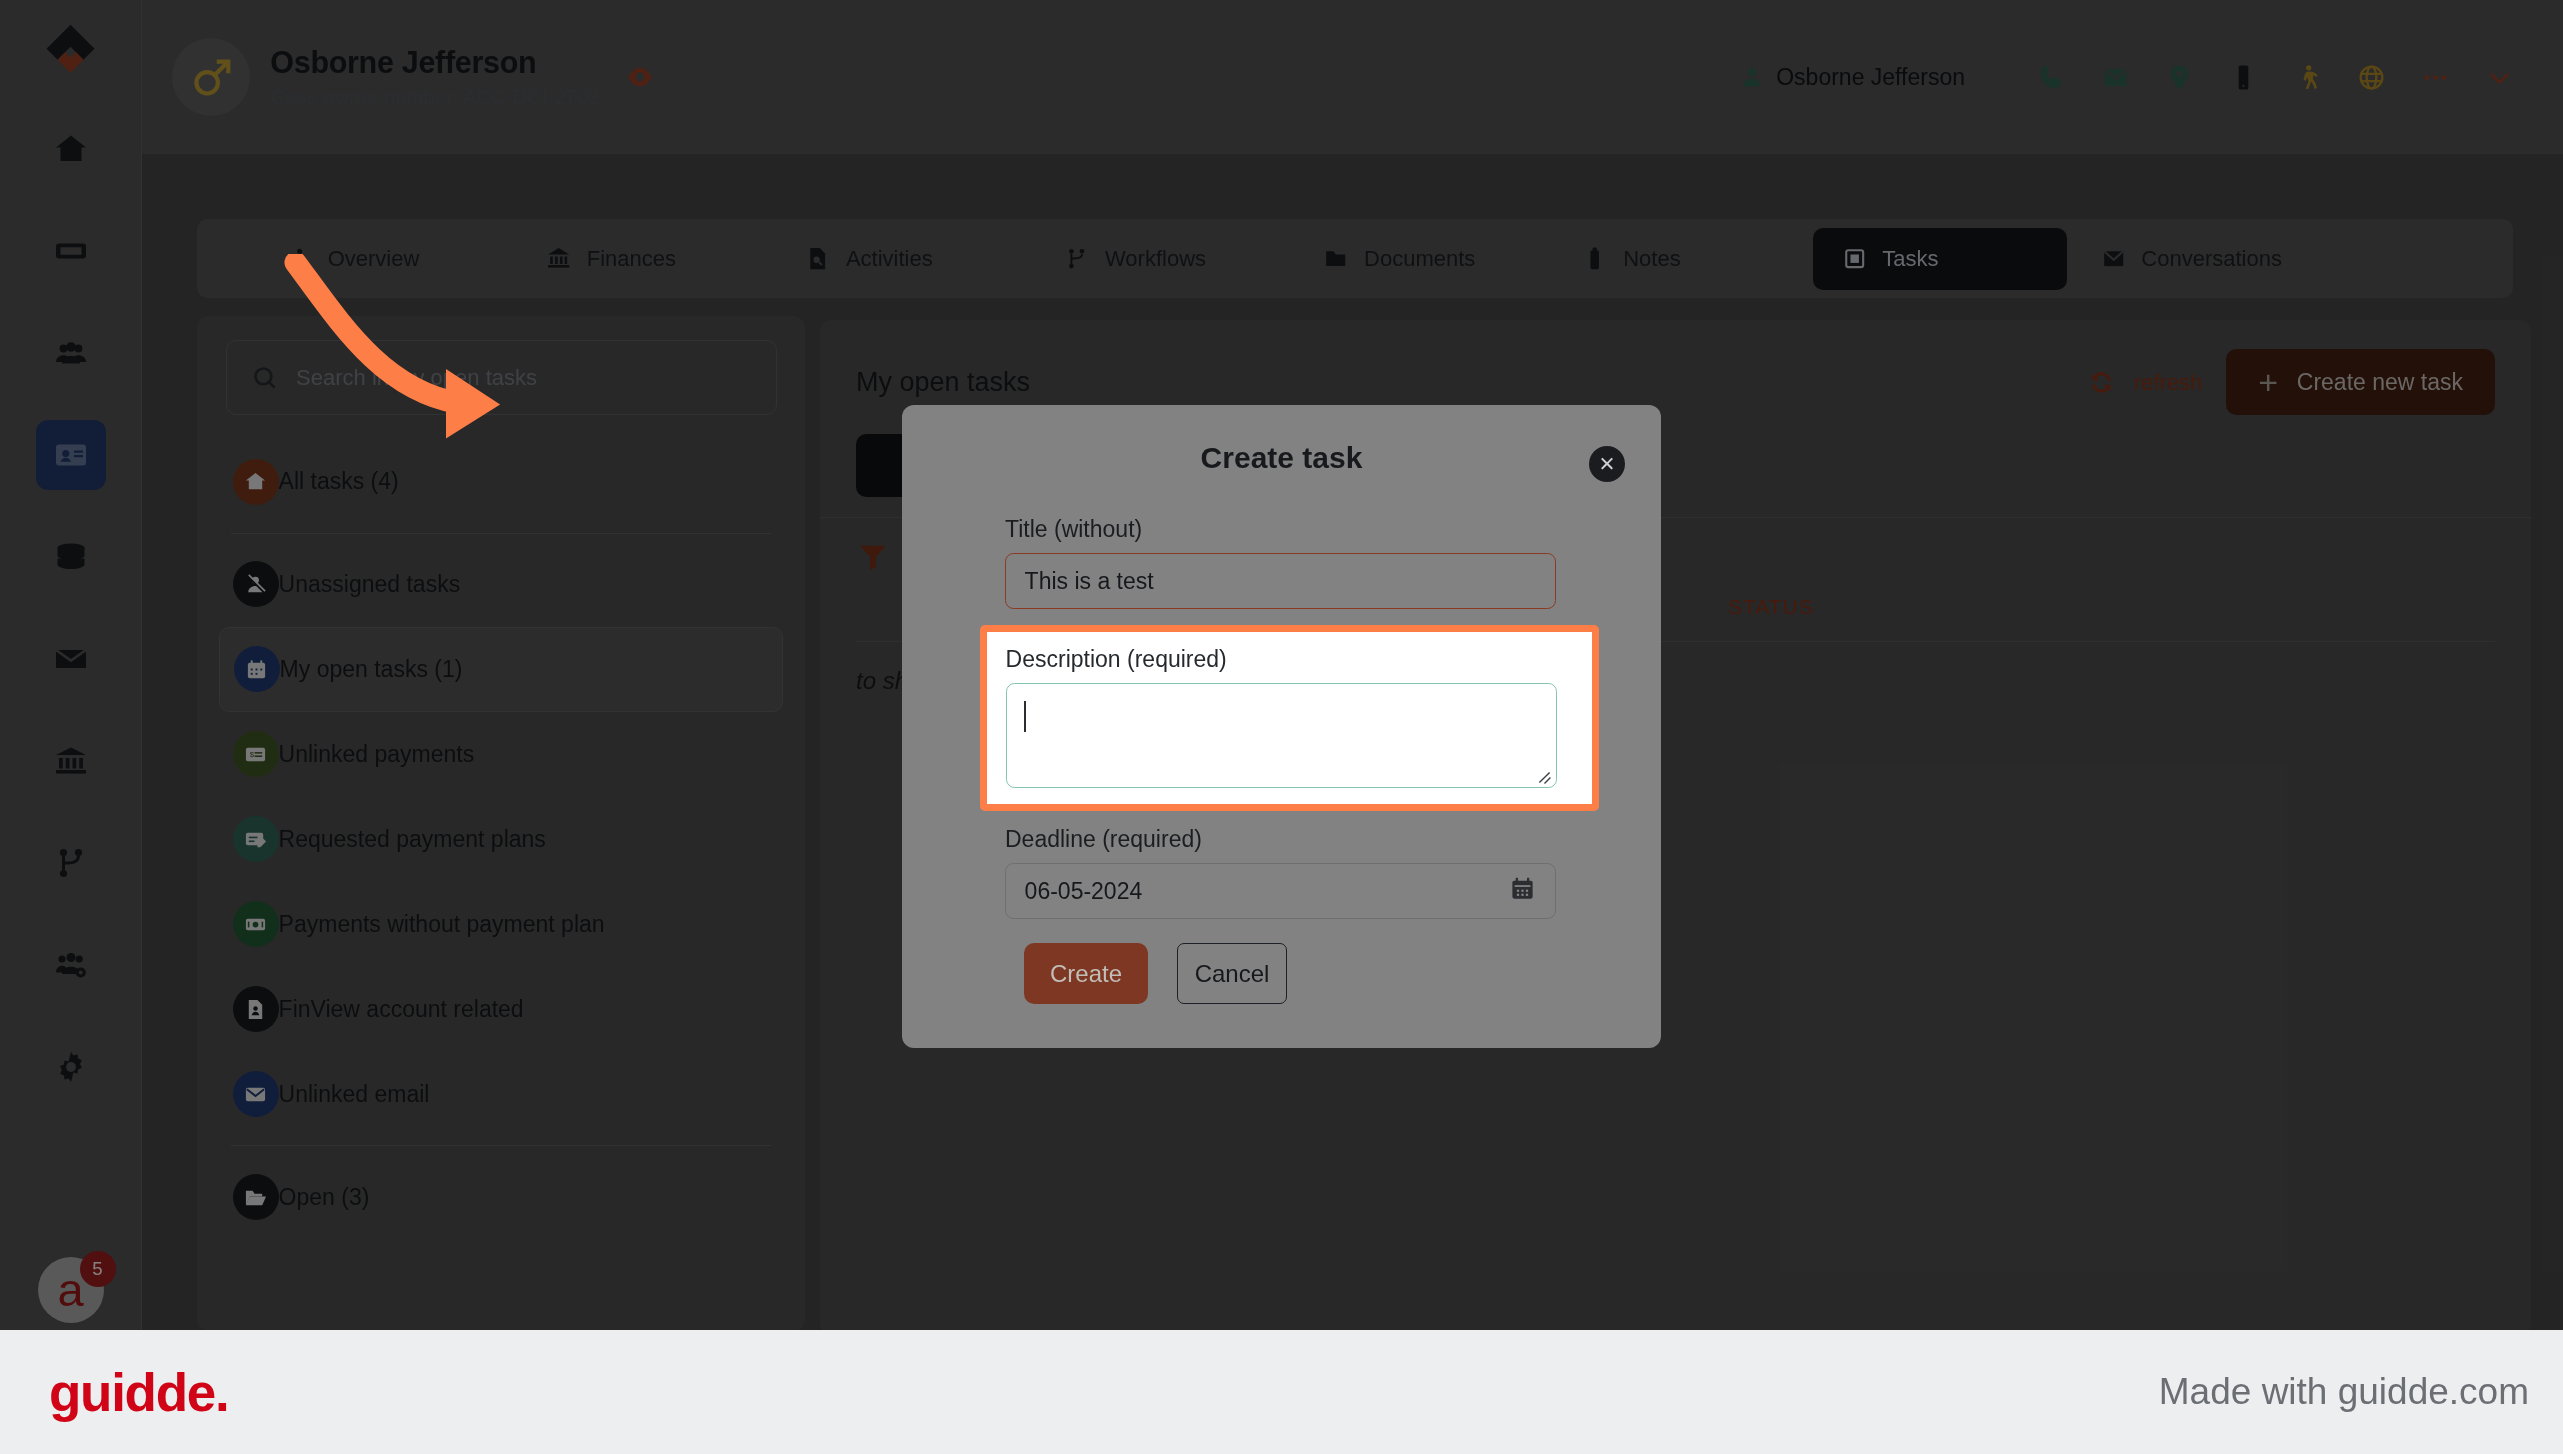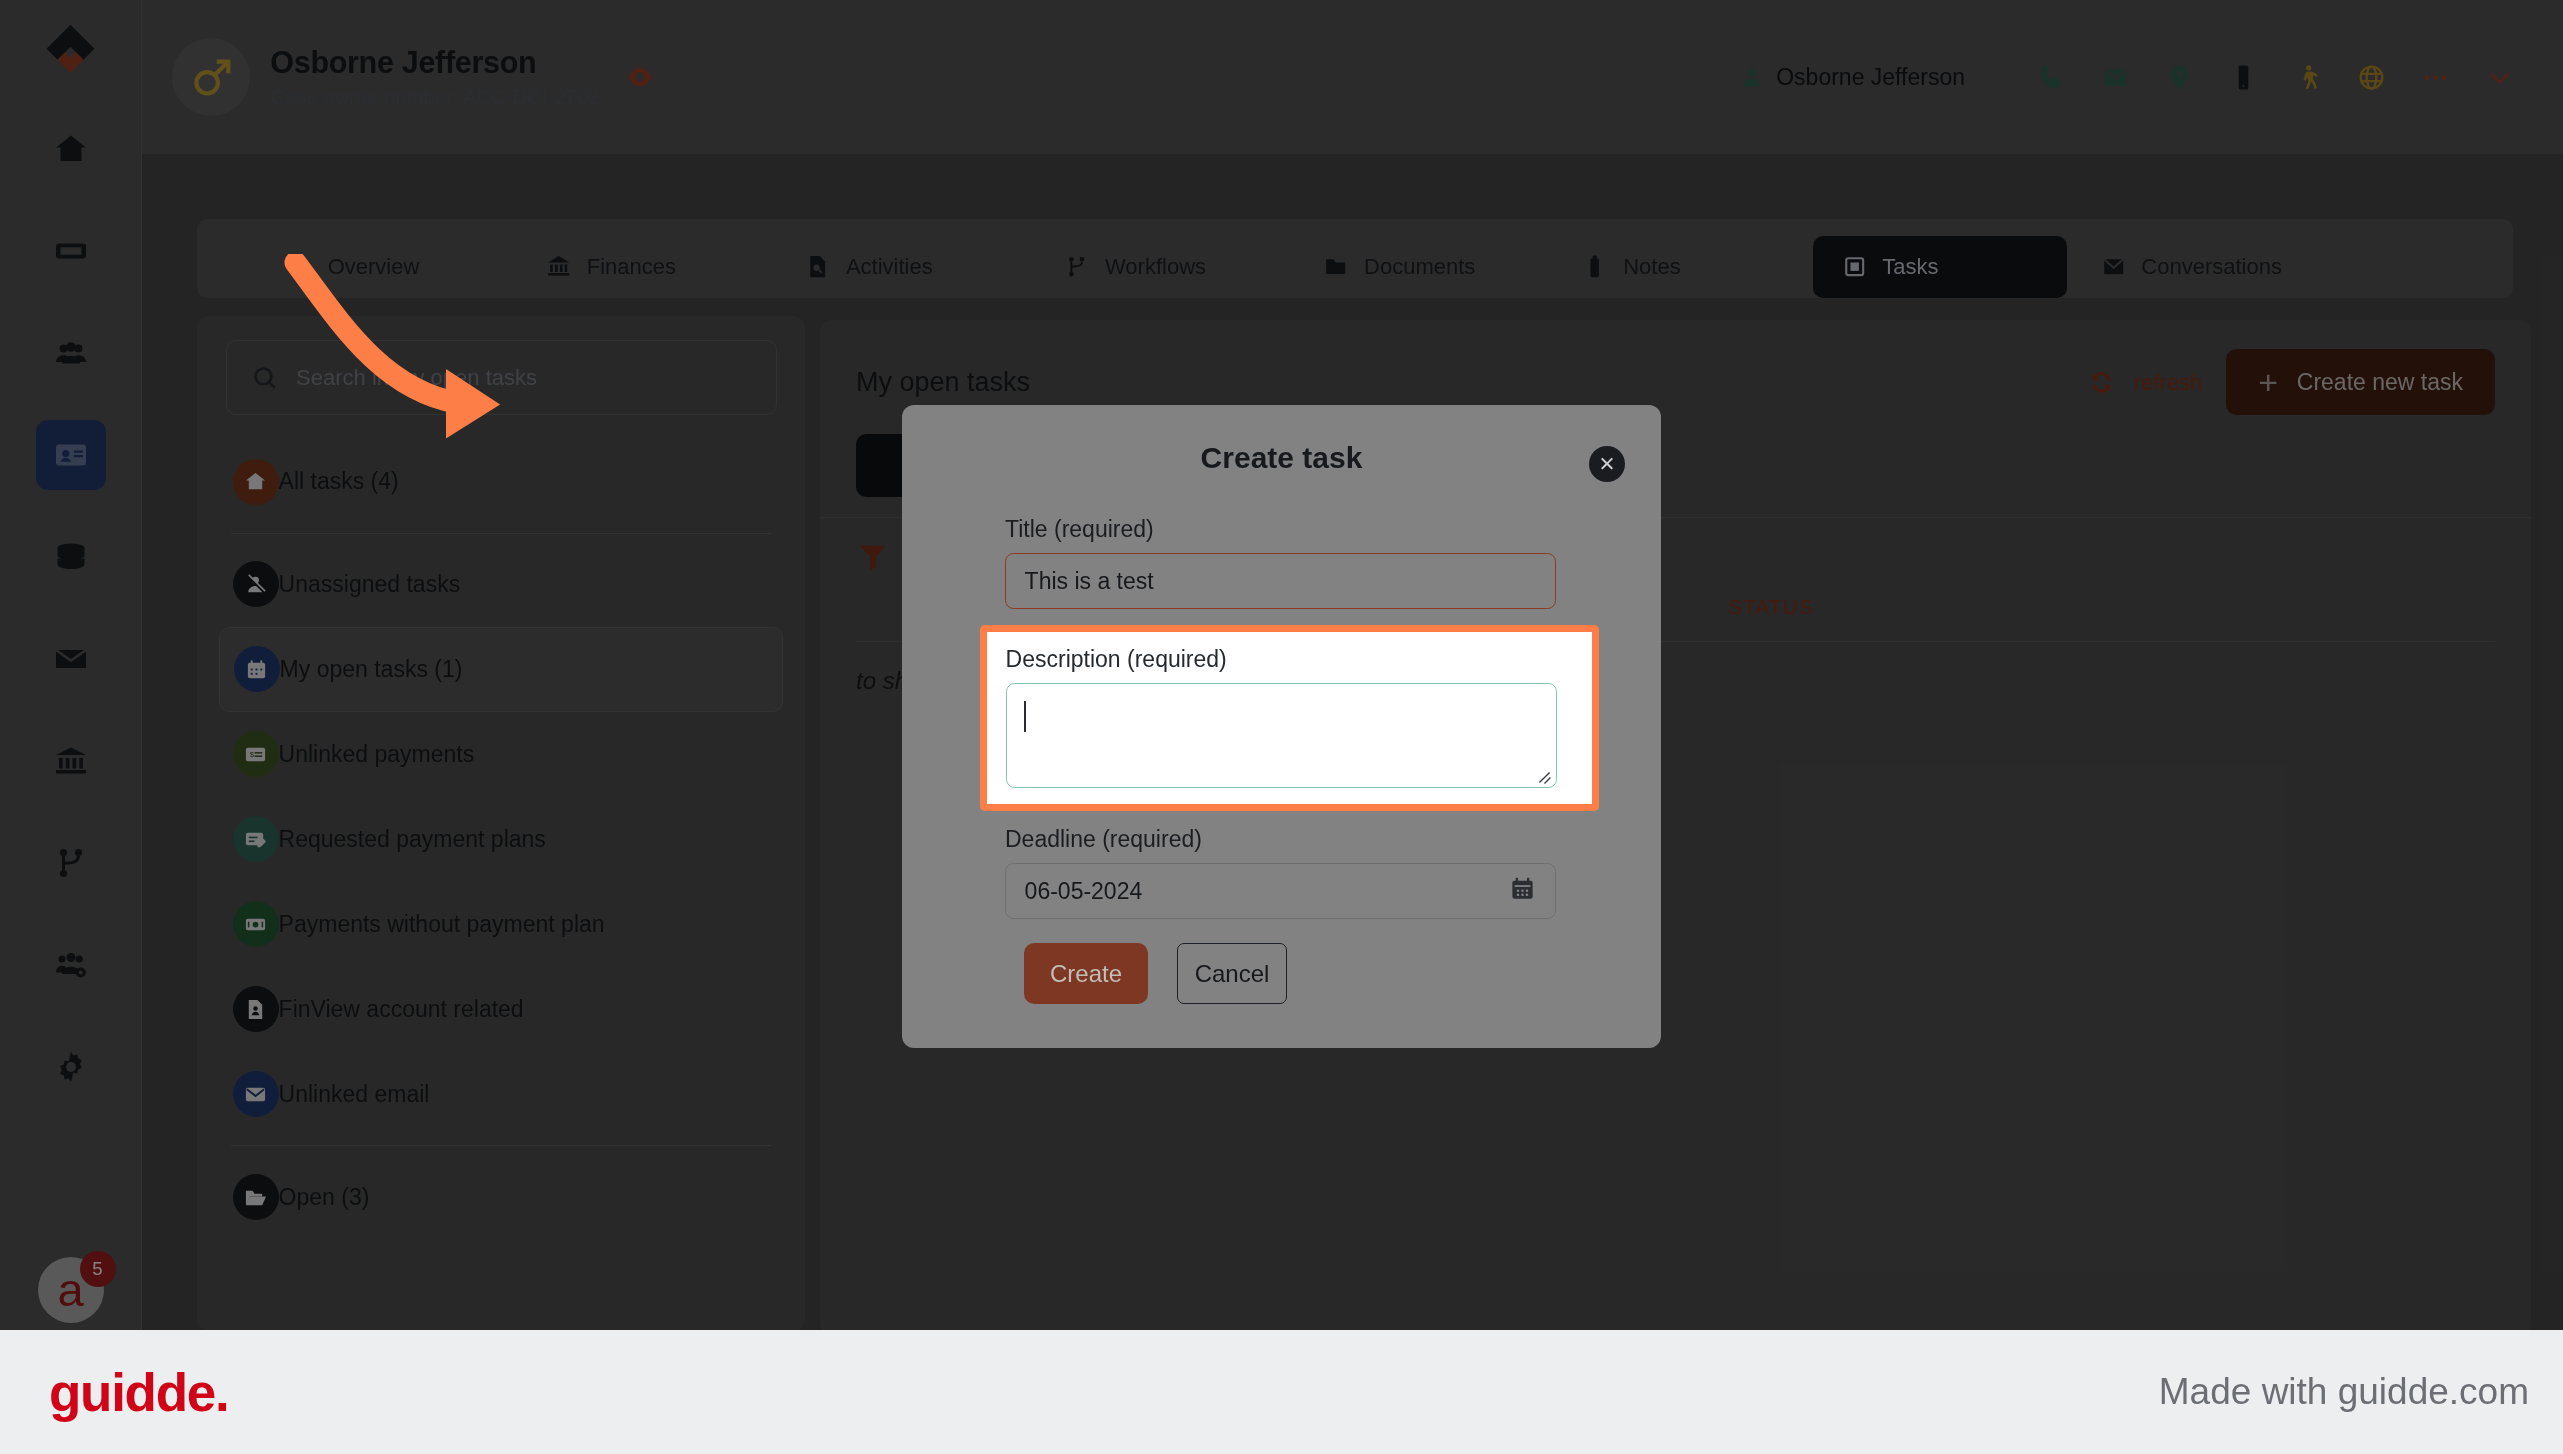--- a/index.html
+++ b/index.html
@@ -74,21 +74,21 @@
   .hr-user { display: flex; align-items: center; gap: 12px; margin-right: 54px; }
   .hr-user svg { width: 25.4px; height: 25.4px; fill: #2d5949; }
   .hr-user span { font-size: 23px; color: #111317; }
   .hr-icon { width: 64px; display: flex; align-items: center; justify-content: center; }
   .hr-icon svg { width: 29px; height: 29px; }
 
   
   .tabbar {
     position: absolute; left: 197px; top: 219px; width: 2316px; height: 79px;
     background: #4a4a4a; border-radius: 10.2px;
-    display: flex; align-items: flex-end;
+    display: flex; align-items: center;
   }
   .tab {
     display: flex; align-items: center; gap: 15.3px;
     height: 62px; padding: 0 29px; border-radius: 10.2px;
     margin-left: 5.1px;
     color: #1b1d21; font-size: 22px;
     min-width: 254px;
   }
   .tab:first-child { margin-left: 61px; }
   .tab.active { background: #121417; color: #aeb3ba; }
@@ -647,21 +647,21 @@
 
   <div class="overlay"></div>
 
   <div class="modal">
     <div class="modal-title">Create task</div>
     <div class="modal-close">
       <span>✕</span>
     </div>
 
     <div class="field title-block">
-      <div class="field-label">Title (required)</div>
+      <div class="field-label">Title (without)</div>
       <div class="field-input">
         <span>This is a test</span>
       </div>
     </div>
   </div>
 
   <div class="hl-box">
     <div class="hl-inner">
       <div class="hl-label">Description (required)</div>
       <div class="desc-textarea">

